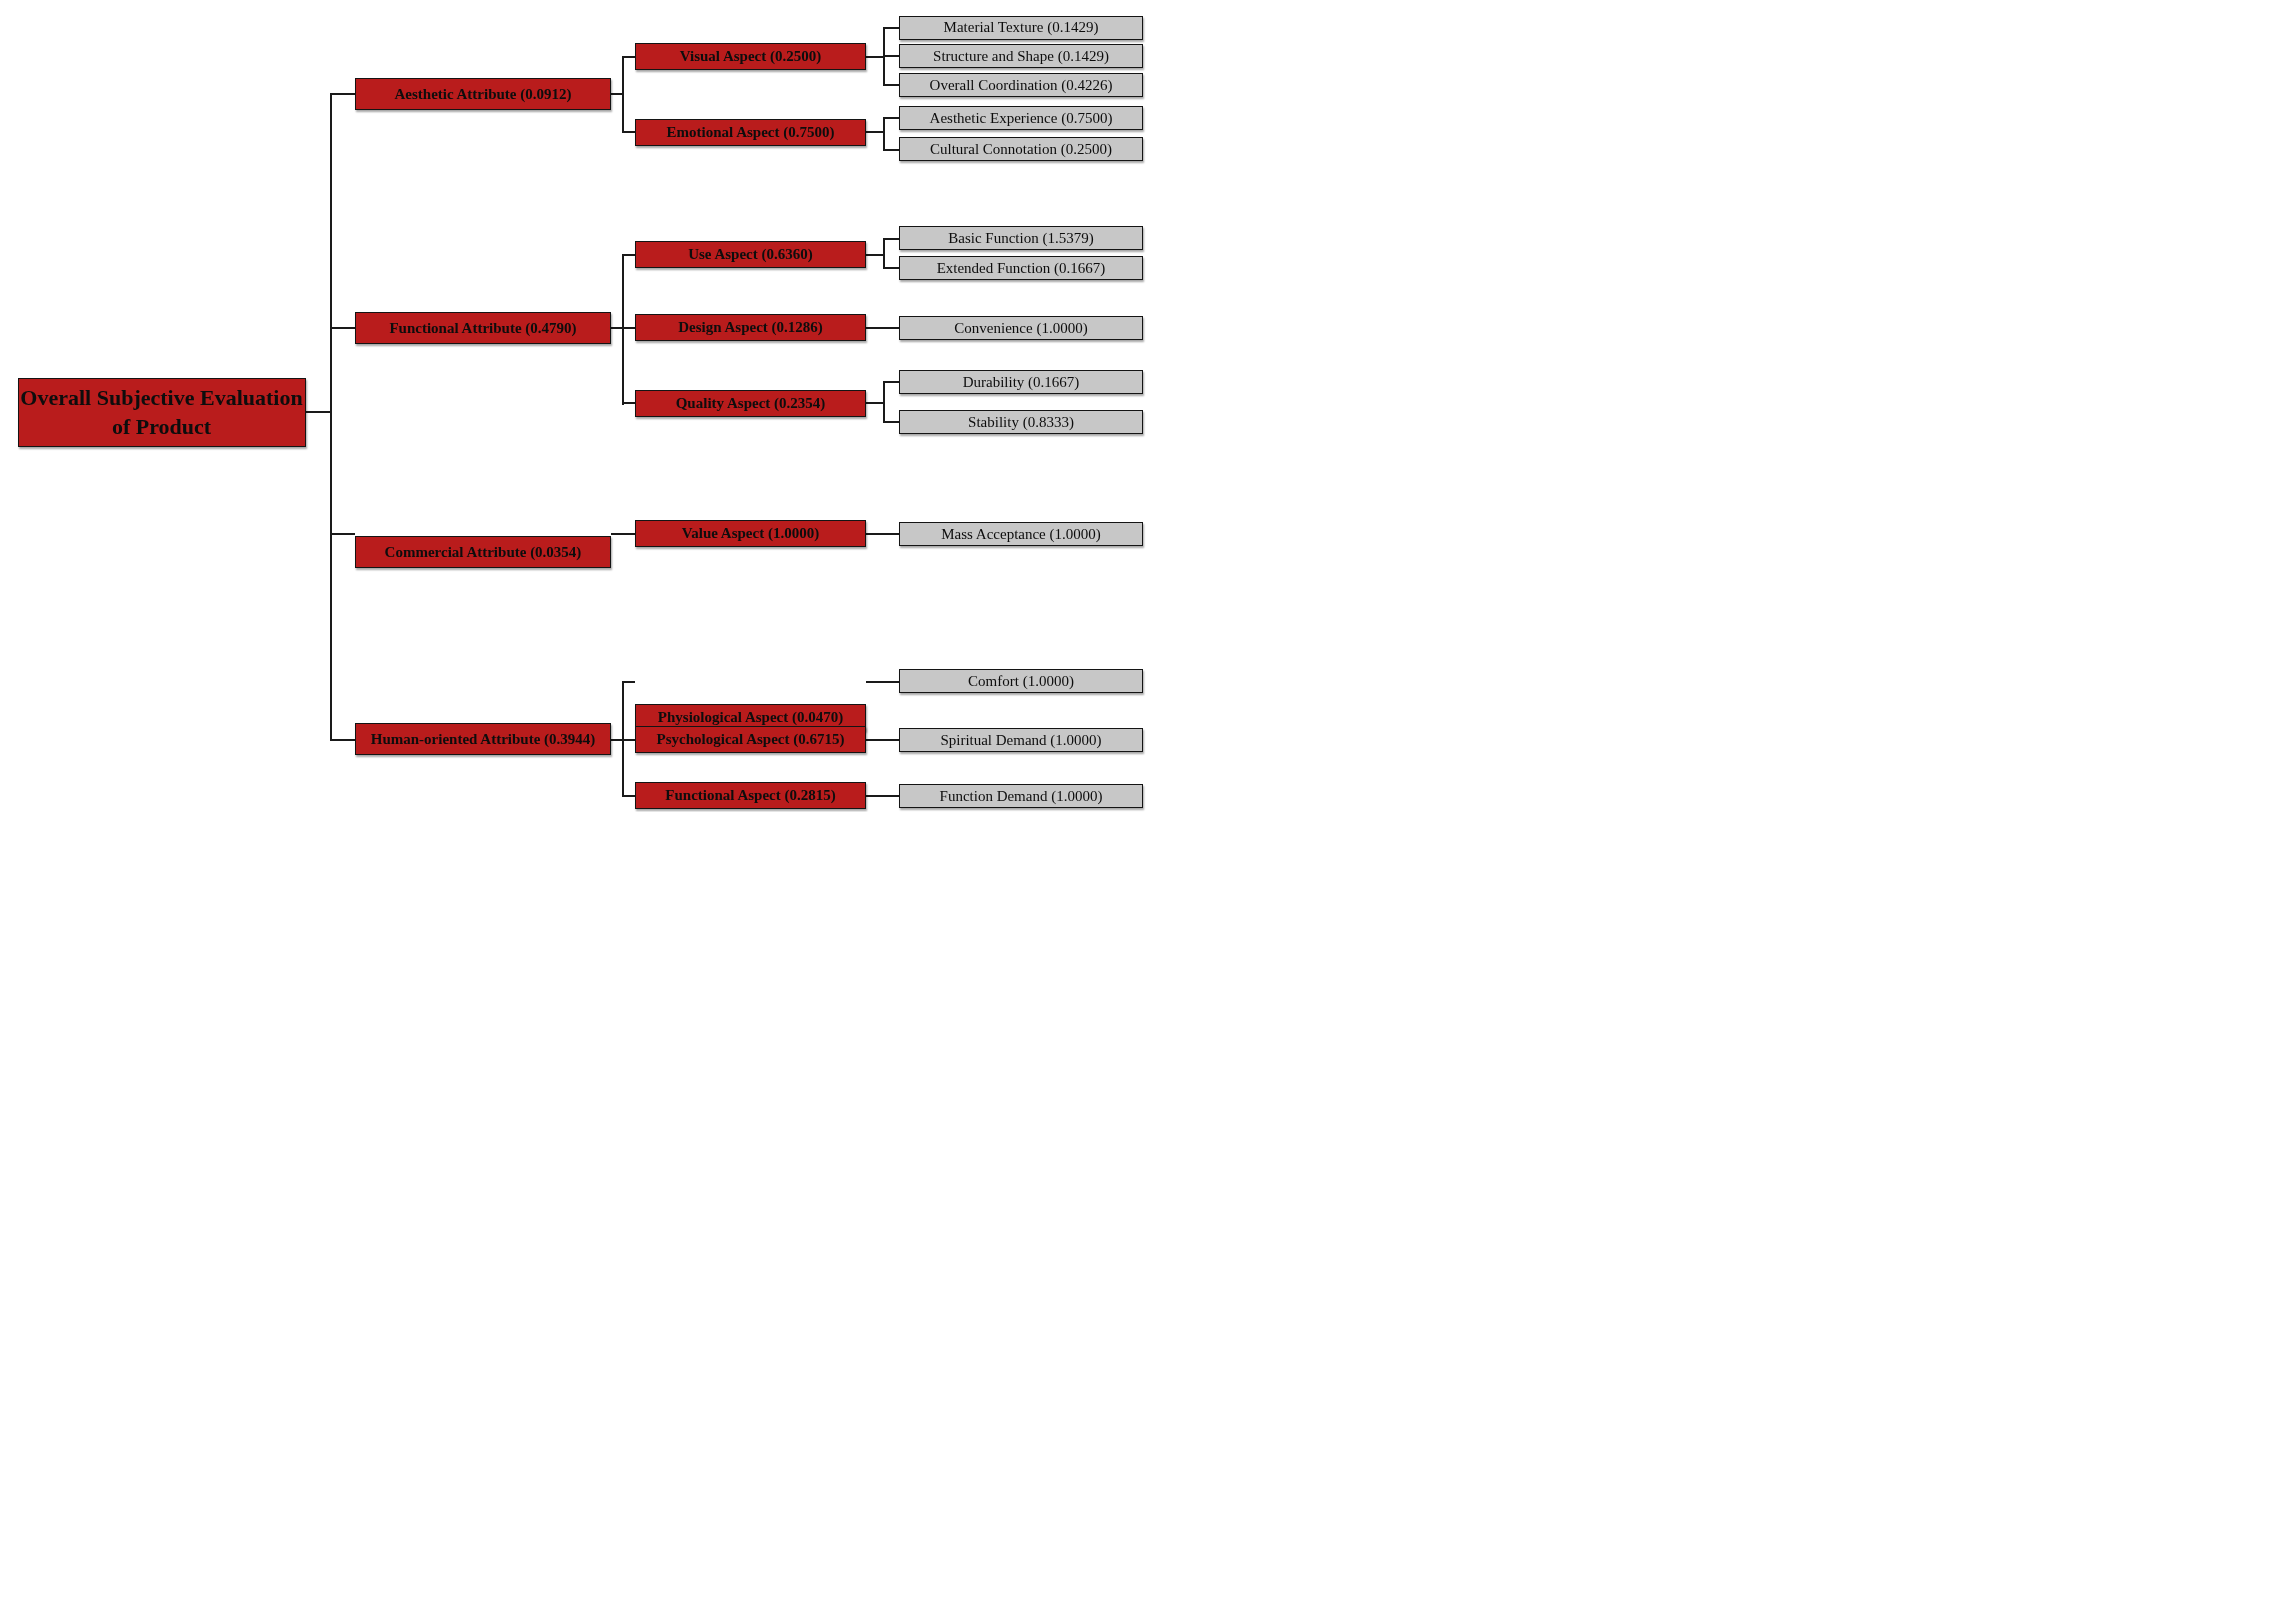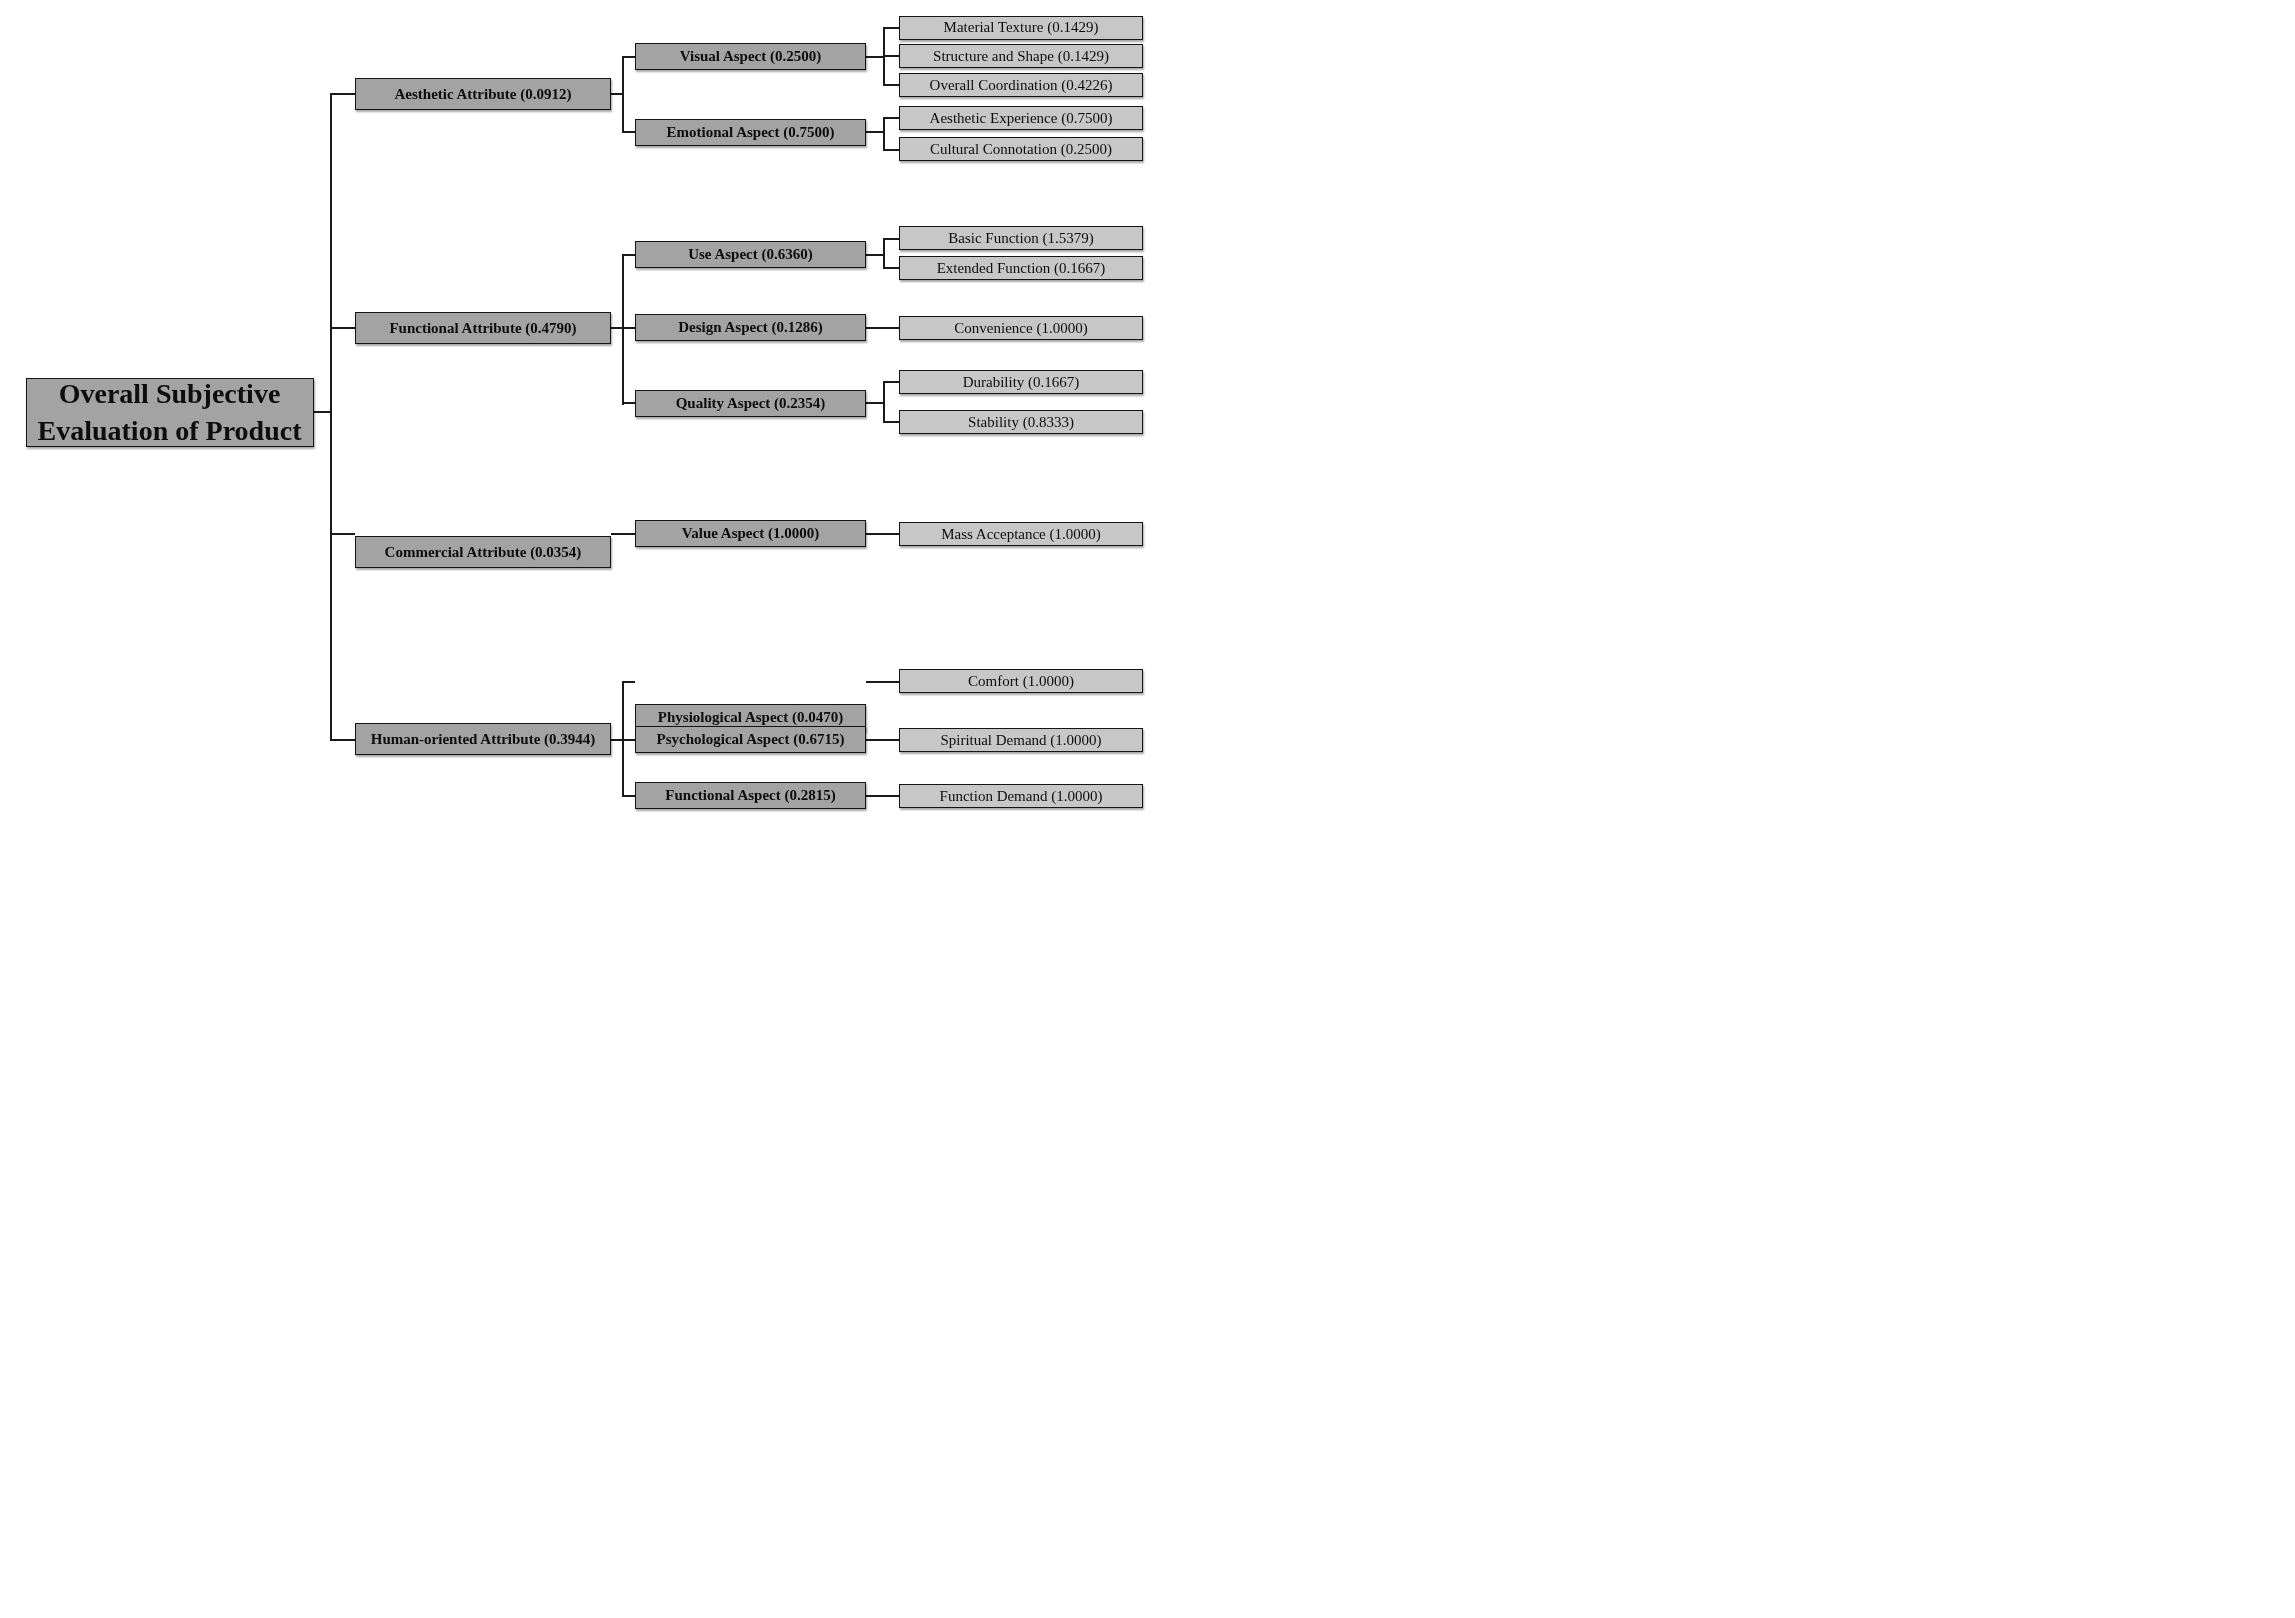--- a/index.html
+++ b/index.html
@@ -4,25 +4,25 @@
 <style>
   html,body{margin:0;padding:0;background:#ffffff;}
   body{
     width:1148px;height:812px;position:relative;overflow:hidden;
     font-family:"Liberation Serif","DejaVu Serif",serif;color:#0d0d0d;
   }
   .stage{position:absolute;left:0;top:0;width:1148px;height:812px;}
   .node{
     position:absolute;box-sizing:border-box;
     display:flex;align-items:center;justify-content:center;
-    background:#a3a3a3;border:1.2px solid #141414;
+    background:#b91c1c;border:1.2px solid #141414;
     box-shadow:1.2px 1.8px 1.8px rgba(0,0,0,0.35);
     font-weight:bold;text-align:center;white-space:nowrap;
   }
-  .root{left:17.5px;top:378px;width:288px;height:69px;font-size:28px;line-height:1.3;white-space:normal;margin-left:8px;}
+  .root{left:17.5px;top:378px;width:288px;height:69px;font-size:22px;line-height:1.3;white-space:normal;}
   .attr{left:355px;width:256px;height:32px;font-size:15px;}
   .aspect{left:635px;width:231px;height:26.5px;font-size:15px;}
   .leaf{left:899px;width:244px;height:24px;font-size:15px;font-weight:normal;background:#c7c7c7;}
   .line{position:absolute;background:#1a1a1a;}
   .h{height:1.8px;}
   .v{width:1.8px;}
 </style>
 </head>
 <body>
 

